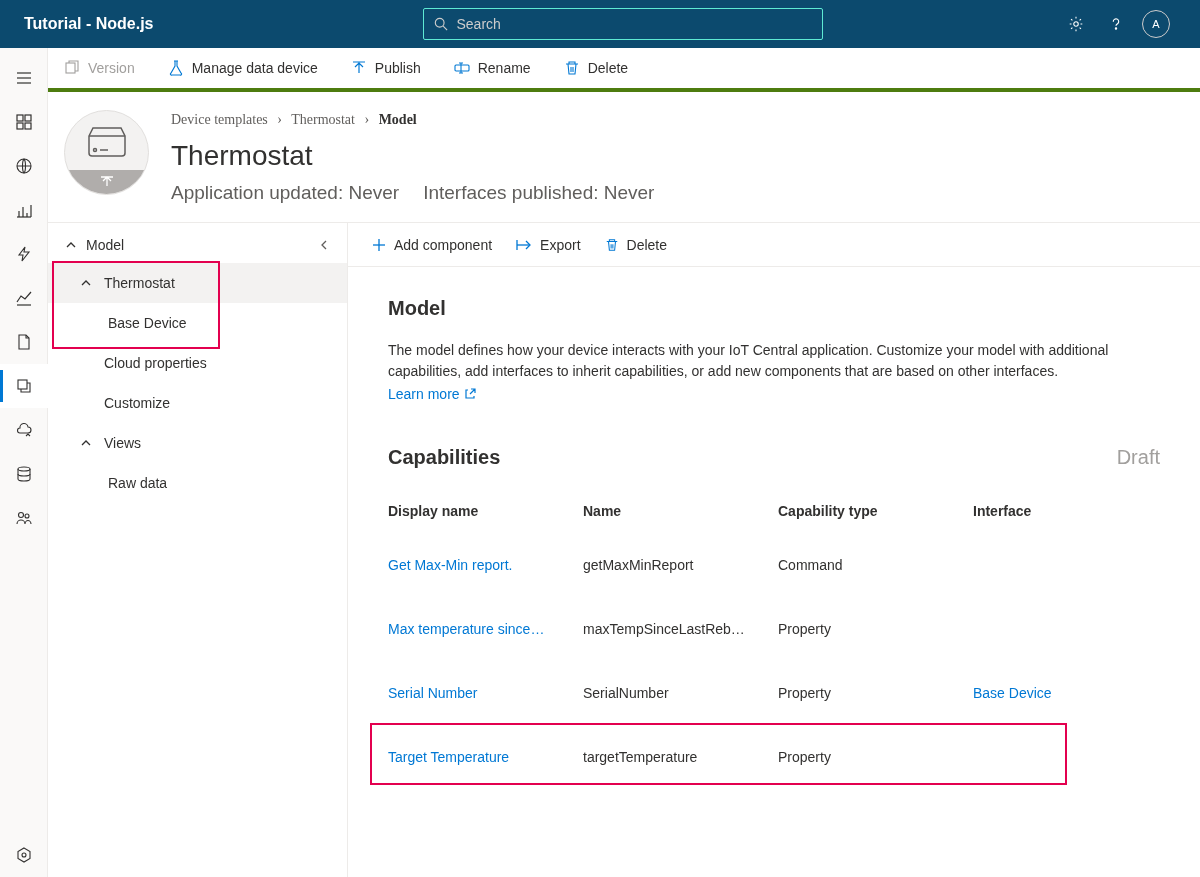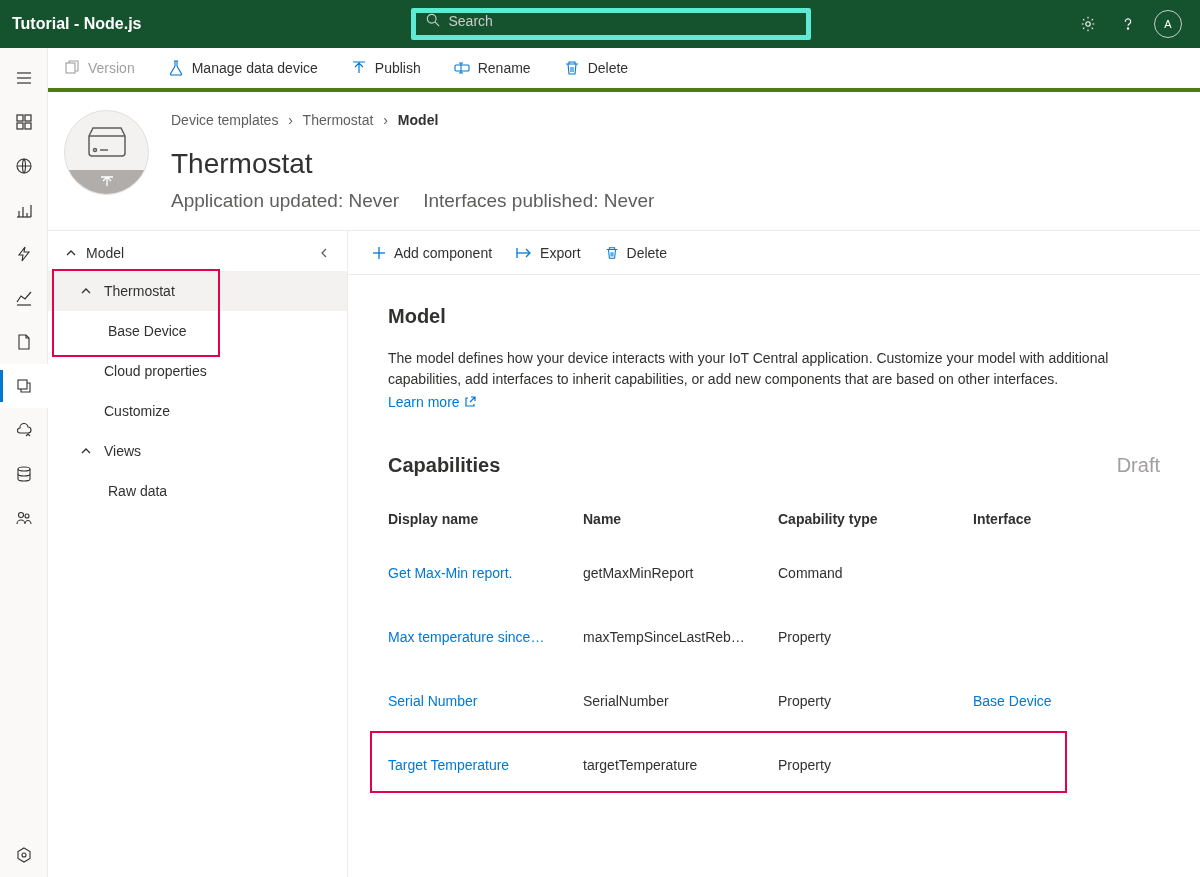--- a/index.html
+++ b/index.html
@@ -1,21 +1,21 @@
 <!DOCTYPE html>
 <html><head>
 <meta charset="utf-8">
 <style>
   * { box-sizing: border-box; margin: 0; padding: 0; }
   body { font-family: "Segoe UI", -apple-system, BlinkMacSystemFont, sans-serif; font-size: 14px; color: #323130; background: #fff; width: 1200px; height: 877px; overflow: hidden; }
   
   
-  .topbar { height: 48px; background: #14532d; color: #fff; display: flex; align-items: center; padding: 0 12px; }
+  .topbar { height: 48px; background: #0c4a6e; color: #fff; display: flex; align-items: center; padding: 0 24px; }
   .topbar-title { font-size: 16px; font-weight: 600; }
-  .searchbox { margin-left: 270px; width: 400px; height: 32px; border: 5px solid #5eead4; border-radius: 2px; display: flex; align-items: flex-start; padding: 0 10px; color: #ccc; background: transparent; }
+  .searchbox { margin-left: 270px; width: 400px; height: 32px; border: 1px solid #5eead4; border-radius: 2px; display: flex; align-items: center; padding: 0 10px; color: #ccc; background: transparent; }
   .searchbox svg { margin-right: 8px; }
   .topbar-spacer { flex: 1; }
   .topbar-icon { width: 40px; height: 40px; display: flex; align-items: center; justify-content: center; cursor: pointer; }
   .topbar-avatar { width: 28px; height: 28px; border: 1px solid #ccc; border-radius: 50%; display: flex; align-items: center; justify-content: center; font-size: 11px; }
   
   
   .shell { display: flex; height: calc(100% - 48px); }
   
   
   .leftrail { width: 48px; background: #faf9f8; border-right: 1px solid #edebe9; display: flex; flex-direction: column; align-items: center; padding-top: 8px; }
@@ -32,21 +32,21 @@
   .cmdbtn { display: flex; align-items: center; gap: 8px; cursor: pointer; color: #323130; }
   .cmdbtn.disabled { color: #a19f9d; }
   .cmdbtn svg { flex-shrink: 0; }
   
   
   .header { padding: 18px 16px 18px 16px; display: flex; gap: 22px; border-bottom: 1px solid #edebe9; }
   .device-icon-wrap { width: 85px; height: 85px; border-radius: 50%; overflow: hidden; background: #f3f2f1; border: 1px solid #e1dfdd; position: relative; flex-shrink: 0; }
   .device-icon-top { position: absolute; top: 0; left: 0; right: 0; height: 62px; display: flex; align-items: center; justify-content: center; }
   .device-icon-bottom { position: absolute; bottom: 0; left: 0; right: 0; height: 24px; background: #b0adab; display: flex; align-items: center; justify-content: center; }
   .header-text { flex: 1; padding-top: 2px; }
-  .breadcrumb { font-size: 14px; color: #605e5c; margin-bottom: 20px; }
+  .breadcrumb { font-size: 14px; color: #605e5c; margin-bottom: 12px; font-family: Liberation Serif, serif; }
   .breadcrumb .sep { margin: 0 6px; }
   .breadcrumb .current { font-weight: 600; color: #323130; }
   .page-title { font-size: 28px; font-weight: 400; color: #323130; margin-bottom: 10px; }
   .meta { font-size: 19px; color: #605e5c; display: flex; gap: 24px; }
   
   
   .body { flex: 1; display: flex; overflow: hidden; }
   
   
   .secnav { width: 300px; border-right: 1px solid #edebe9; padding-top: 4px; }

